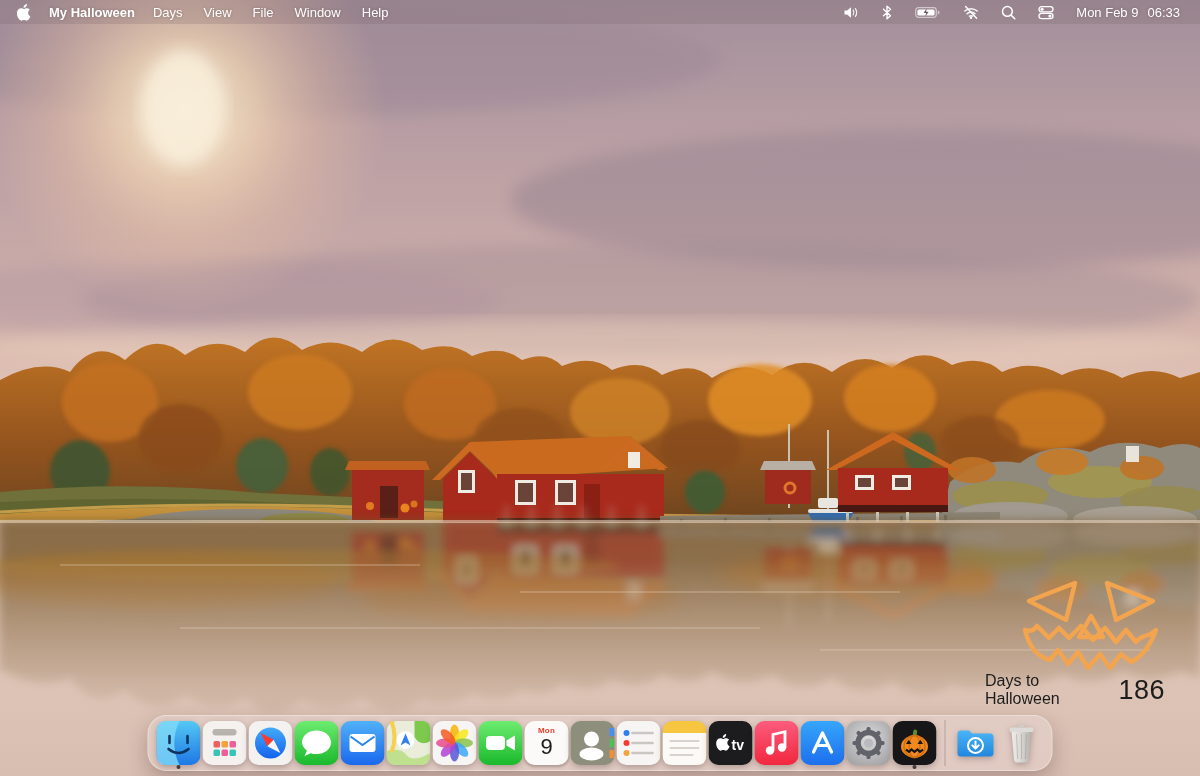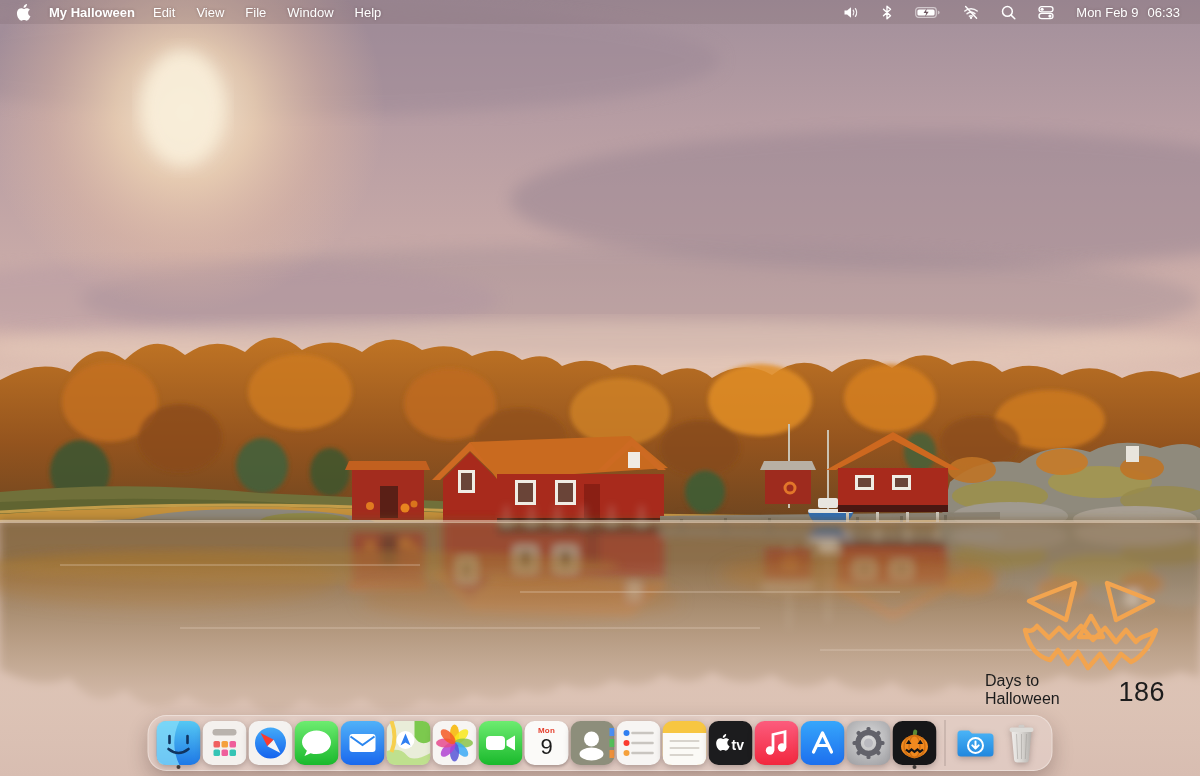--- a/index.html
+++ b/index.html
@@ -24,21 +24,21 @@
   .menubar .app-name{font-weight:bold;}
   .menus{display:flex;gap:21px;}
   .menus span{cursor:default;}
   .menubar-right{display:flex;align-items:center;gap:22px;}
   .menubar-right svg{display:block;}
   .clock{display:flex;gap:9px;}
   
   .halloween-widget{position:absolute;right:35px;top:580px;width:180px;z-index:10;
     display:flex;flex-direction:column;align-items:flex-end;}
   .pumpkin-face{margin-right:4px;}
-  .widget-caption{display:flex;align-items:flex-end;gap:8px;color:#1c1c1c;margin-top:0;}
+  .widget-caption{display:flex;align-items:center;gap:8px;color:#1c1c1c;margin-top:0;}
   .widget-label{font-size:16px;}
   .widget-count{font-size:27px;font-weight:500;letter-spacing:.5px;}
   
   .dock{
     position:absolute;bottom:5px;left:50%;transform:translateX(-50%);
     display:flex;align-items:center;gap:2px;
     padding:4px 8px;border-radius:19px;
     background:rgba(233,215,212,.48);
     border:1px solid rgba(255,255,255,.35);
     box-shadow:0 8px 20px rgba(40,20,20,.25);
@@ -247,21 +247,21 @@
   </g>
 </svg>
 
 <div class="menubar">
   <div class="menubar-left">
     <svg width="15" height="17" viewBox="0 0 17 20">
       <use href="#apple-path" fill="#fff"></use>
     </svg>
     <span class="app-name">My Halloween</span>
     <div class="menus">
-      <span>Edit</span>
+      <span>Days</span>
       <span>View</span>
       <span>File</span>
       <span>Window</span>
       <span>Help</span>
     </div>
   </div>
   <div class="menubar-right">
     <svg width="16" height="15" viewBox="0 0 16 15">
       <path d="M1.5,5.5 h2.6 L8,2.2 v10.6 L4.1,9.5 H1.5 Z" fill="#fff"></path>
       <path d="M10.2,5.2 q1.6,2.3 0,4.6 M12.4,3.6 q2.6,3.9 0,7.8" stroke="#fff" stroke-width="1.2" fill="none" stroke-linecap="round" opacity=".9"></path>

